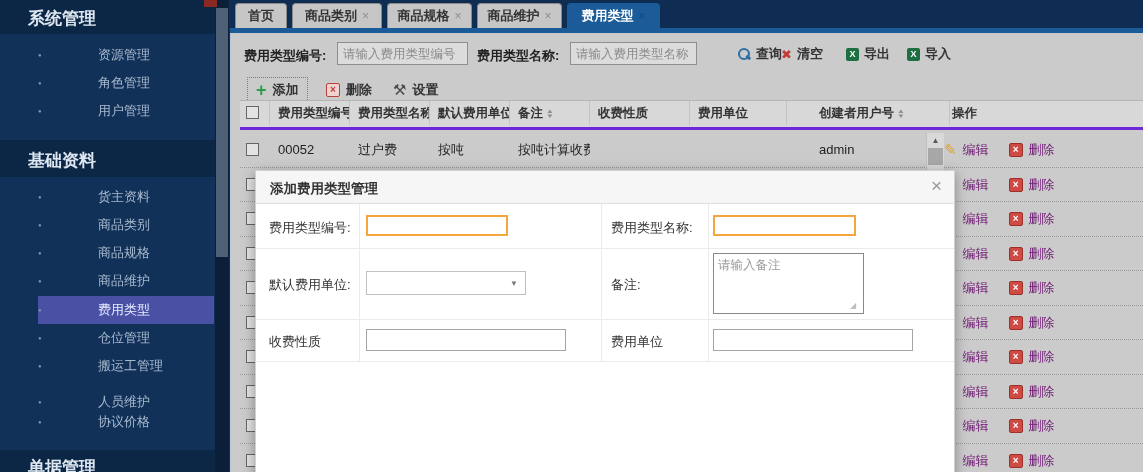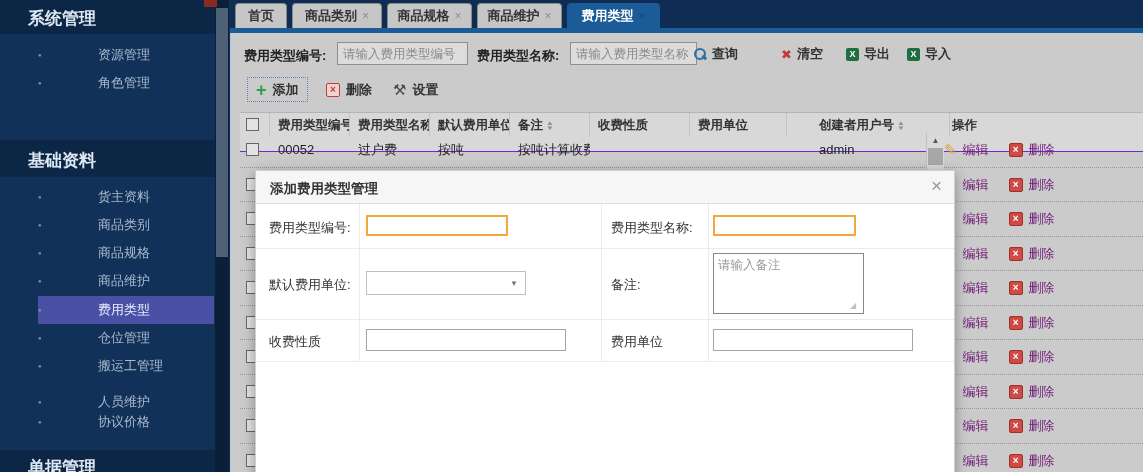--- a/index.html
+++ b/index.html
@@ -46,21 +46,21 @@
   .excel { display:inline-block; width:13px; height:13px; background:#1d6f42; border-radius:2px; color:#fff; font-size:9px; font-weight:bold; text-align:center; line-height:13px; }
 
   
   .tbtn { position:absolute; top:77px; height:25px; display:flex; align-items:center; gap:6px; font-size:13px; font-weight:bold; color:#333; cursor:pointer; padding:0 8px; }
   .tbtn.add { border:1px dotted #5b87b5; }
   .plus { color:#2f9d4a; font-size:18px; font-weight:bold; line-height:18px; }
   .redbox { display:inline-block; width:14px; height:14px; background:#f0d2d0; border:1px solid #b8423c; border-radius:2px; color:#b8423c; font-size:10px; font-weight:bold; text-align:center; line-height:12px; }
   .tools { color:#4a4a4a; font-size:15px; }
 
   
-  #ghead { position:absolute; left:240px; top:112px; width:903px; height:40px; background:#d8d8d8; border-top:1px solid #b4b4b4; border-bottom:1px solid #6d28d9; }
+  #ghead { position:absolute; left:240px; top:100px; width:903px; height:30px; background:#d8d8d8; border-top:1px solid #b4b4b4; border-bottom:3px solid #6d28d9; }
   .hcell { position:absolute; top:0; height:24px; line-height:24px; font-size:12.5px; font-weight:bold; color:#333; padding-left:8px; border-right:1px solid #c3c3c3; white-space:nowrap; overflow:hidden; }
   .sort { display:inline-block; vertical-align:middle; margin-left:4px; line-height:5px; }
   .sort i { display:block; font-style:normal; font-size:6px; color:#8f8f8f; transform:scaleX(1.4); }
   #gbody { position:absolute; left:240px; top:133px; width:903px; height:339px; }
   .grow { position:relative; width:903px; height:34.5px; border-bottom:1px dotted #999; }
   .cell { position:absolute; top:0; height:34.5px; line-height:34.5px; font-size:13px; color:#222; padding-left:8px; white-space:nowrap; overflow:hidden; }
   .ck-cb{left:0;width:30px;} .ck-code{left:30px;width:80px;} .ck-name{left:110px;width:80px;}
   .ck-unit{left:190px;width:80px;} .ck-rem{left:270px;width:80px;} .ck-nat{left:350px;width:100px;}
   .ck-fee{left:450px;width:97px;} .ck-cre{left:547px;width:139px;margin-left:24px;} .ck-ops{left:686px;width:217px;border-right:none;}
   .hcell.ck-ops{padding-left:26px;}
@@ -105,20 +105,24 @@
     <div class="sb-head" style="top:7px;">系统管理</div>
 
     <div class="sb-item" style="top:41px;">
       <span class="blt">●</span>
       <span class="lbl">资源管理</span>
     </div>
     <div class="sb-item" style="top:69px;">
       <span class="blt">●</span>
       <span class="lbl">角色管理</span>
     </div>
+    <div class="sb-item" style="top:97px;">
+      <span class="blt">●</span>
+      <span class="lbl">用户管理</span>
+    </div>
 
     <div class="sb-head" style="top:149px;">基础资料</div>
 
     <div class="sb-item" style="top:183px;">
       <span class="blt">●</span>
       <span class="lbl">货主资料</span>
     </div>
     <div class="sb-item" style="top:211px;">
       <span class="blt">●</span>
       <span class="lbl">商品类别</span>
@@ -166,21 +170,21 @@
   <div class="tab t3"><span>商品维护</span><span class="x">×</span></div>
   <div class="tab t4 active"><span>费用类型</span><span class="x">×</span></div>
   <div id="tabstrip"></div>
   <div id="content-edge"></div>
 
   <div class="abs blabel" style="left:244px;top:47px;">费用类型编号:</div>
   <input class="sinput" style="left: 337px; top: 42px; width: 131px;" placeholder="请输入费用类型编号">
   <div class="abs blabel" style="left:477px;top:47px;">费用类型名称:</div>
   <input class="sinput" style="left: 570px; top: 42px; width: 127px;" placeholder="请输入费用类型名称">
 
-  <div class="ibtn" style="left:694px;">
+  <div class="ibtn" style="left:738px;">
     <span class="mag"></span>
     <span>查询</span>
   </div>
   <div class="ibtn" style="left:781px;">
     <span class="xred">✖</span>
     <span>清空</span>
   </div>
   <div class="ibtn" style="left:846px;">
     <span class="excel">X</span>
     <span>导出</span>

